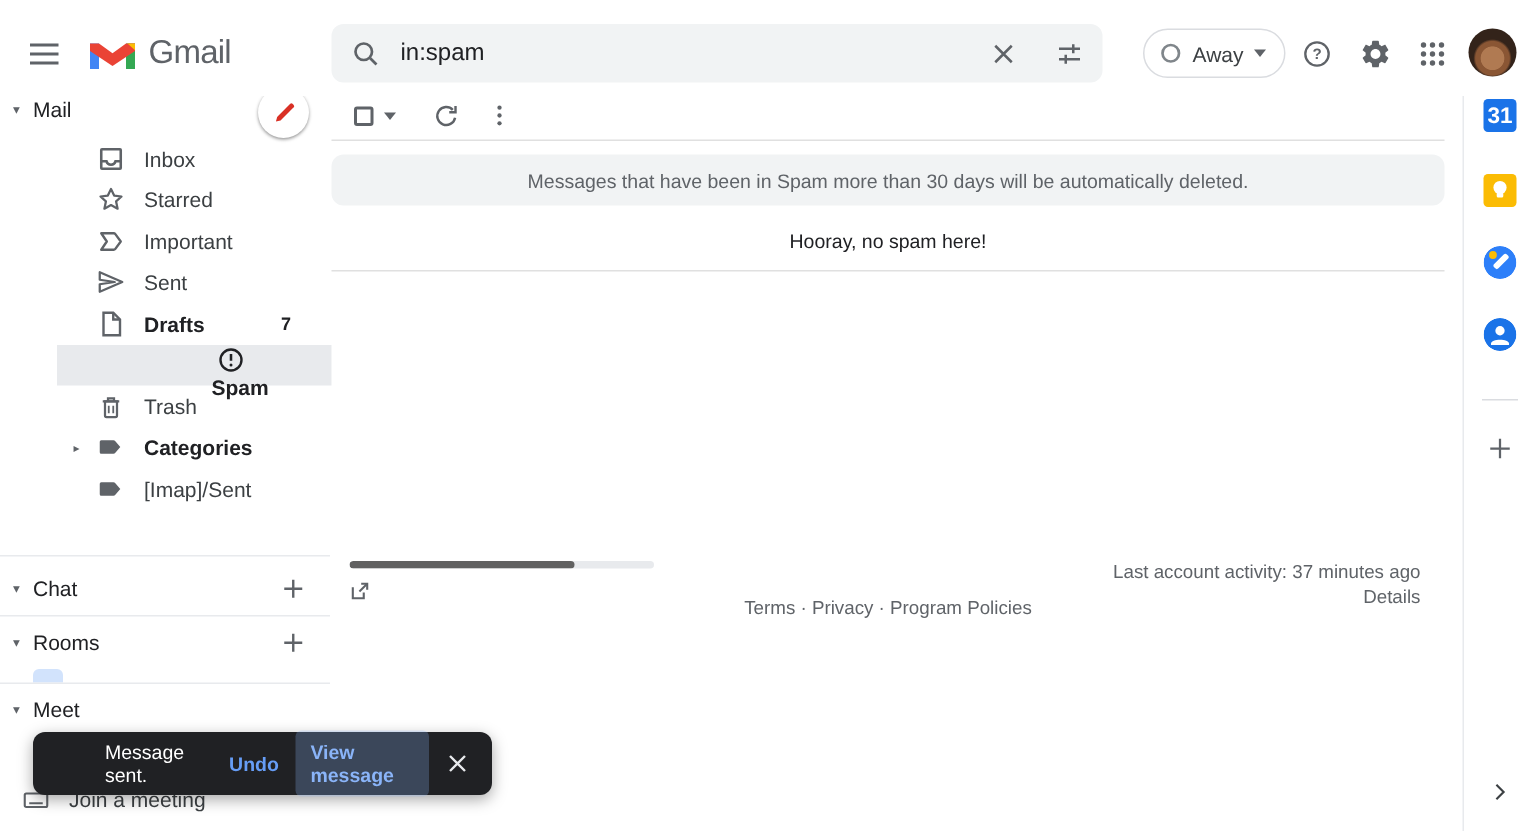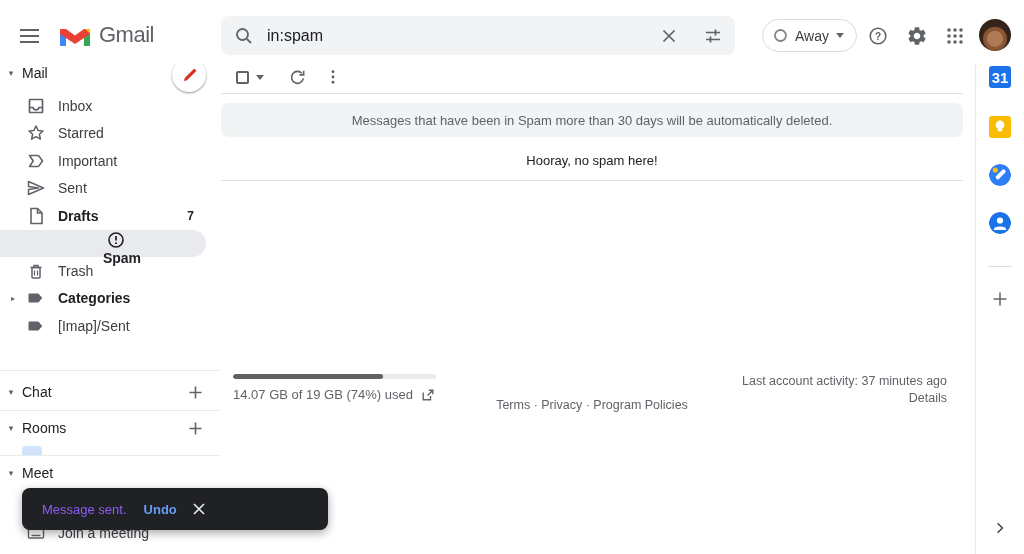--- a/index.html
+++ b/index.html
@@ -23,32 +23,32 @@
   .avatar { position:absolute; left:979px; top:11px; width:32px; height:32px; border-radius:50%; cursor:pointer;
     background: radial-gradient(circle at 50% 62%, #b07a52 0 30%, #8a5634 32% 44%, #33231a 50% 100%); }
 
   
   .sidebar { position:absolute; top:56px; left:0; width:220px; height:498px; background:#fff; }
   .section-row { position:absolute; left:0; width:220px; height:28px; display:flex; align-items:center; cursor:pointer; }
   .tri { width:22px; text-align:center; font-size:9px; color:#5f6368; }
   .section-label { font-size:14px; font-weight:500; color:#202124; }
   .compose-btn { position:absolute; left:172px; top:-1px; width:34px; height:34px; border-radius:50%; background:#fff;
     box-shadow:0 1px 2px rgba(0,0,0,.3), 0 1px 3px rgba(0,0,0,.15); display:flex; align-items:center; justify-content:center; cursor:pointer; }
-  .nav-items { position:absolute; top:36px; left:0; width:220px; }
+  .nav-items { position:absolute; top:36px; left:0; width:220px;padding-left:38px; }
   .nav-row { position:relative; height:27.5px; display:flex; align-items:center; padding-left:26px; cursor:pointer; }
   .nav-row.selected { background:#e8eaed; width:206px; border-radius:0 14px 14px 0;flex-direction:column; }
   .nav-icon { width:20px; height:20px; display:flex; align-items:center; justify-content:center; }
   .nav-label { margin-left:12px; font-size:14px; color:#3c4043; }
   .nav-row.bold .nav-label { font-weight:700; color:#202124; }
   .nav-count { position:absolute; right:26px; font-size:12px; font-weight:600; color:#202124; }
   .cat-arrow { position:absolute; left:11px; font-size:8px; color:#5f6368; }
   .sb-divider { position:absolute; left:0; width:220px; height:1px; background:#e8eaed; }
   .plus-btn { position:absolute; left:186px; width:18px; height:18px; display:flex; align-items:center; justify-content:center; cursor:pointer; }
   .room-partial { position:absolute; left:22px; top:390px; width:20px; height:9px; background:#d2e3fc; border-radius:4px 4px 0 0; }
-  .join-row { position:absolute; top:463px; left:0; width:220px; height:27px; display:flex; align-items:center; padding-left:26px; cursor:pointer; }
+  .join-row { position:absolute; top:463px; left:0; width:220px; height:27px; display:flex; align-items:center; padding-left:14px; cursor:pointer; }
   .join-label { margin-left:12px; font-size:14px; color:#3c4043; }
 
   
   .main { position:absolute; top:56px; left:221px; width:742px; height:498px; background:#fff; }
   .list-toolbar { position:absolute; top:4px; left:0; width:742px; height:34px; display:flex; align-items:center; }
   .cb-wrap { margin-left:15px; display:flex; align-items:center; gap:7px; cursor:pointer; }
   .cbox { width:13px; height:13px; border:2px solid #5f6368; border-radius:2px; background:#fff; }
   .tool-btn { width:34px; height:34px; display:flex; align-items:center; justify-content:center; cursor:pointer; }
   .tool-refresh { margin-left:16px; }
   .tool-more { margin-left:2px; }
@@ -70,21 +70,21 @@
   .cal-icon { background:#1a73e8; border-radius:3px; color:#fff; font-size:15px; font-weight:700; display:flex; align-items:center; justify-content:center; }
   .keep-icon { background:#fbbc04; border-radius:3px; display:flex; align-items:center; justify-content:center; }
   .round-app { border-radius:50%; overflow:hidden; }
   .rp-divider { position:absolute; left:988px; top:266px; width:24px; height:1px; background:#dadce0; }
   .rp-plus { position:absolute; left:991px; top:290px; width:18px; height:18px; display:flex; align-items:center; justify-content:center; cursor:pointer; }
   .rp-chevron { position:absolute; left:991px; top:519px; width:18px; height:18px; display:flex; align-items:center; justify-content:center; cursor:pointer; }
 
   
   .snackbar { position:absolute; left:22px; top:488px; width:306px; height:42px; background:#202124; border-radius:8px;
     box-shadow:0 3px 10px rgba(0,0,0,.35); display:flex; align-items:center; padding:0 14px 0 20px; z-index:20; }
-  .snack-msg { font-size:13px; color:#8b5cf6; }
+  .snack-msg { font-size:13px; color:#ffffff;margin-left:28px; }
   .snack-undo { margin-left:17px; font-size:13px; font-weight:600; color:#669df6; cursor:pointer; }
   .snack-view { margin-left:11px; font-size:13px; font-weight:600; color:#8ab4f8; background:rgba(138,180,248,.26); padding:7px 10px; border-radius:4px; cursor:pointer; }
   .snack-close { margin-left:11px; width:22px; height:22px; display:flex; align-items:center; justify-content:center; cursor:pointer; }
 </style>
 </head>
 <body>
 
 <div class="screen">
 
   <div class="topbar">
@@ -320,21 +320,20 @@
     </div>
 
     <div class="empty-msg">Hooray, no spam here!</div>
     <div class="hdivider" style="top:124px;"></div>
 
     <div class="storage">
       <div class="storage-track">
         <div class="storage-fill" style="width: 74%;"></div>
       </div>
       <div class="storage-line">
-        <span>14.07 GB of 19 GB (74%) used</span>
         <svg width="14" height="14" viewBox="0 0 14 14" fill="none" stroke="#5f6368" stroke-width="1.4">
             <path d="M2.2 4.5V11.8h7.3V8"></path>
             <path d="M7.8 2.2H11.8v4"></path>
             <path d="M11.6 2.4L6.6 7.4"></path>
           </svg>
       </div>
     </div>
 
     <div class="footer-links">Terms · Privacy · Program Policies</div>
     <div class="footer-right">Last account activity: 37 minutes ago</div>
@@ -373,20 +372,21 @@
   </div>
   <div class="rp-chevron">
     <svg width="16" height="16" viewBox="0 0 20 20" fill="none" stroke="#3c4043" stroke-width="1.8">
         <path d="M7 4l6 6-6 6"></path>
       </svg>
   </div>
 
   <div class="snackbar">
     <span class="snack-msg">Message sent.</span>
     <span class="snack-undo">Undo</span>
+    <span class="snack-view">View message</span>
     <span class="snack-close">
       <svg width="14" height="14" viewBox="0 0 14 14" stroke="#e8eaed" stroke-width="1.6">
           <path d="M2 2l10 10M12 2L2 12"></path>
         </svg>
     </span>
   </div>
 
 </div>
 
 </body></html>

